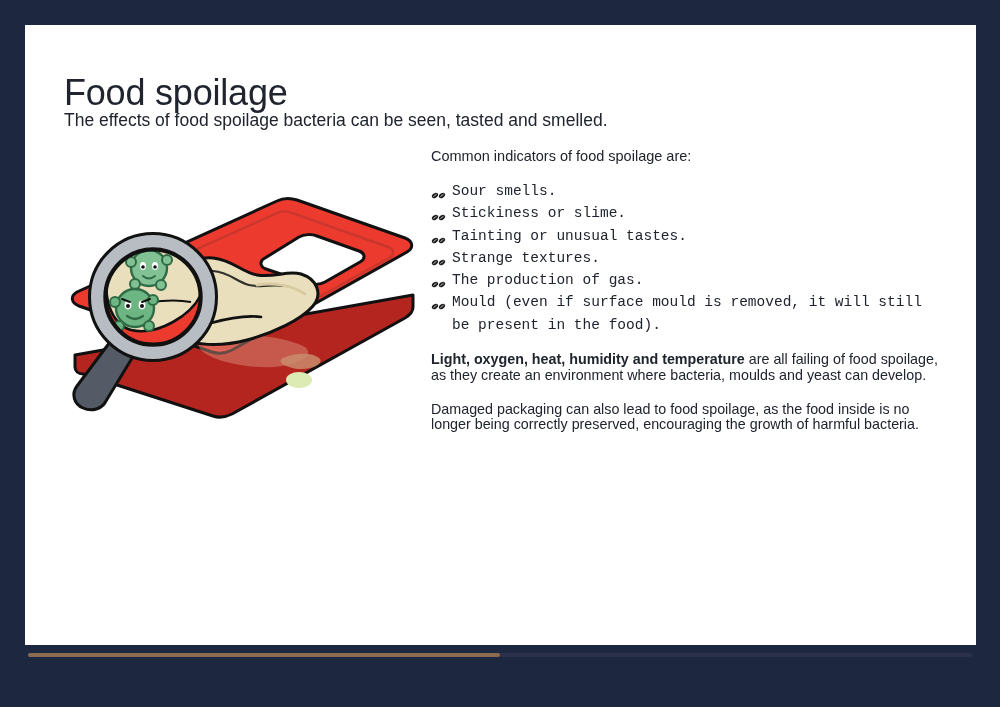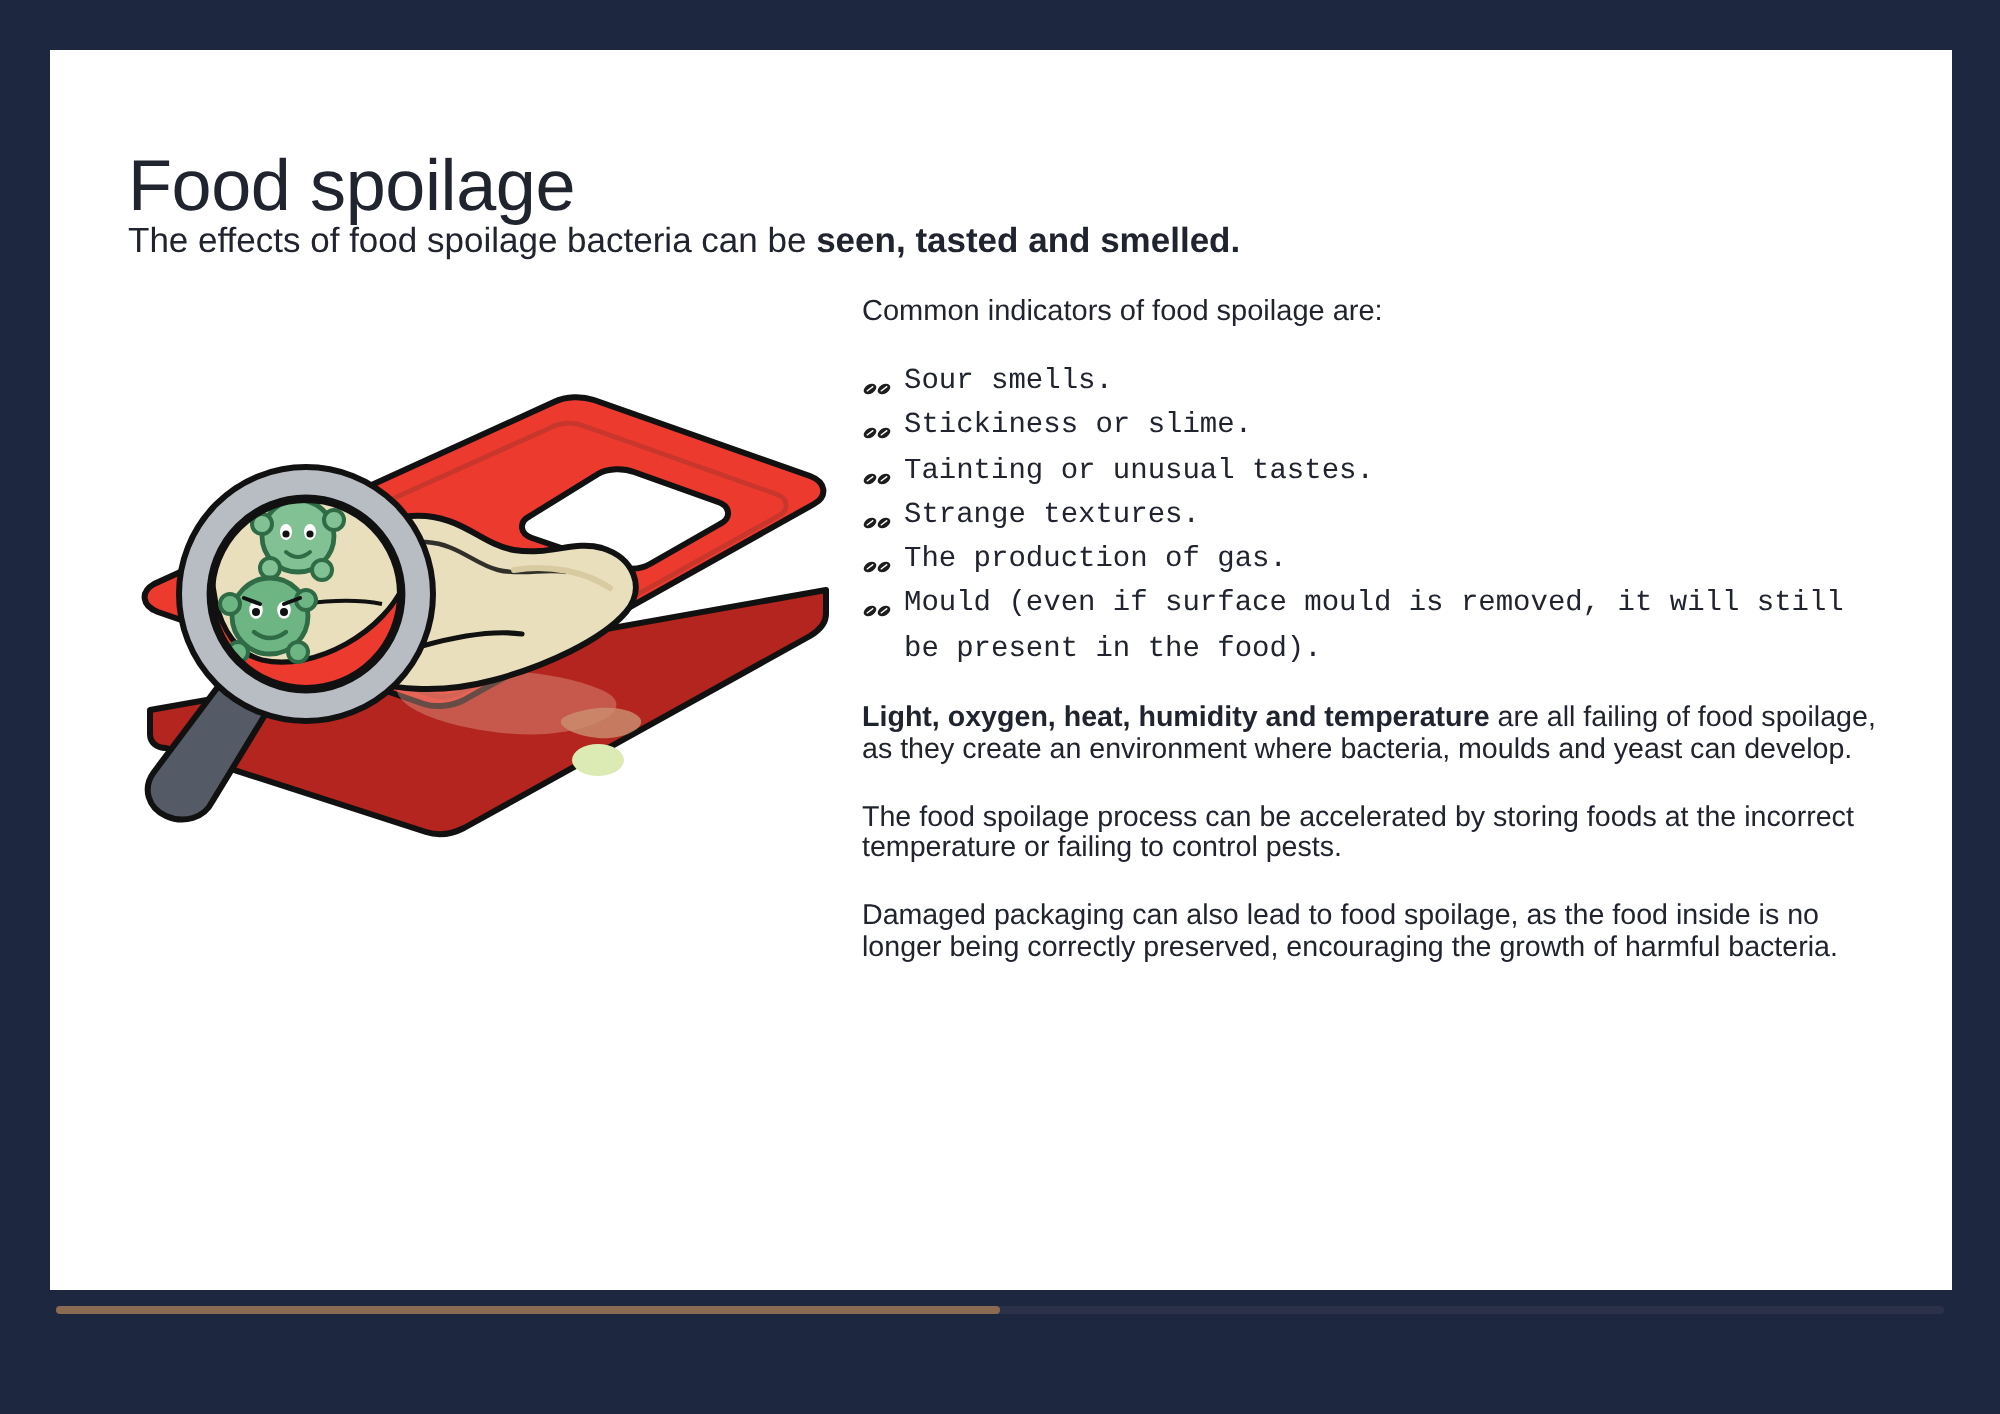--- a/index.html
+++ b/index.html
@@ -42,21 +42,21 @@
   }
 
   .slide-subtitle {
     position: absolute;
     left: 39px;
     top: 85px;
     font-size: 17.5px;
     color: #20242e;
     white-space: nowrap;
   }
-  .slide-subtitle b { font-weight: bold; }
+  .slide-subtitle b { font-weight: normal; }
 
   
   .text-col {
     position: absolute;
     left: 406px;
     top: 123px;
     width: 515px;
   }
   .intro-line {
     font-size: 14.5px;
@@ -312,21 +312,20 @@
                   <path d="M9.4,6.6 L12.6,4.2"></path>
                 </g>
               </svg>
           </span>
           <span>Mould (even if surface mould is removed, it will still be present in the food).</span>
         </li>
       </ul>
 
       <p class="para"><b>Light, oxygen, heat, humidity and temperature</b><span> are all failing of food spoilage, as they create an environment where bacteria, moulds and yeast can develop.</span></p>
 
-      <p class="para"><span>The food spoilage process can be accelerated by storing foods at the incorrect temperature or failing to control pests.</span></p>
 
       <p class="para"><span>Damaged packaging can also lead to food spoilage, as the food inside is no longer being correctly preserved, encouraging the growth of harmful bacteria.</span></p>
 
     </div>
   </div>
 
   <div class="footer">
 
     <div class="progress-track">
       <div class="progress-fill" id="progress-fill" style="width: 50%;"></div>

